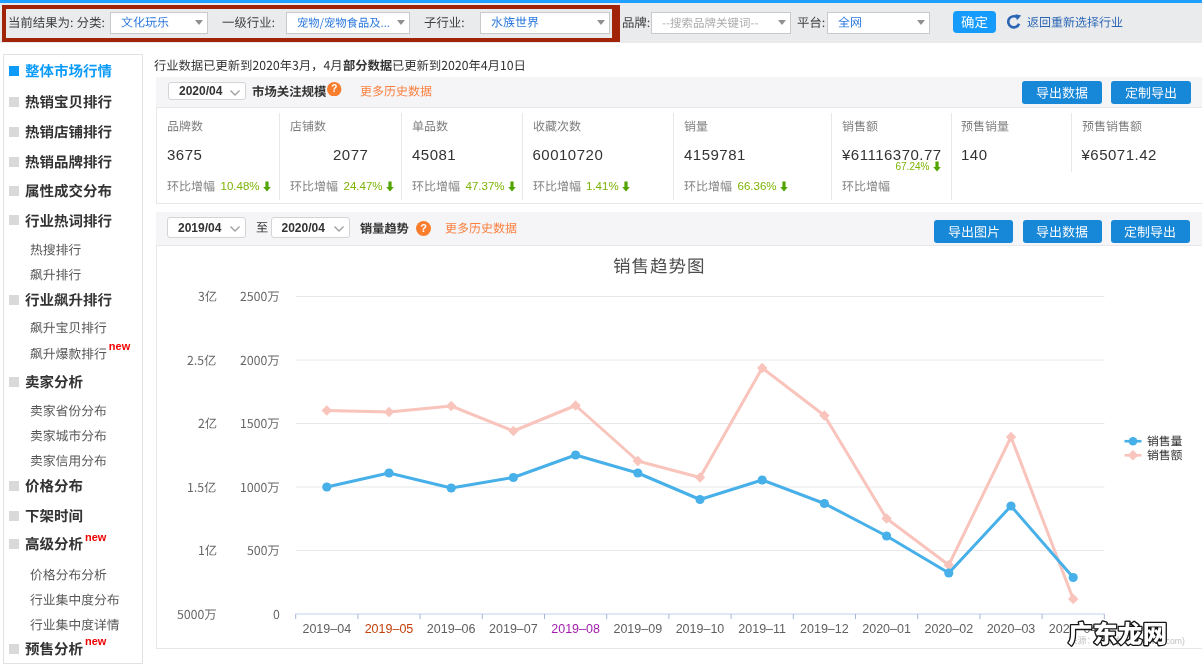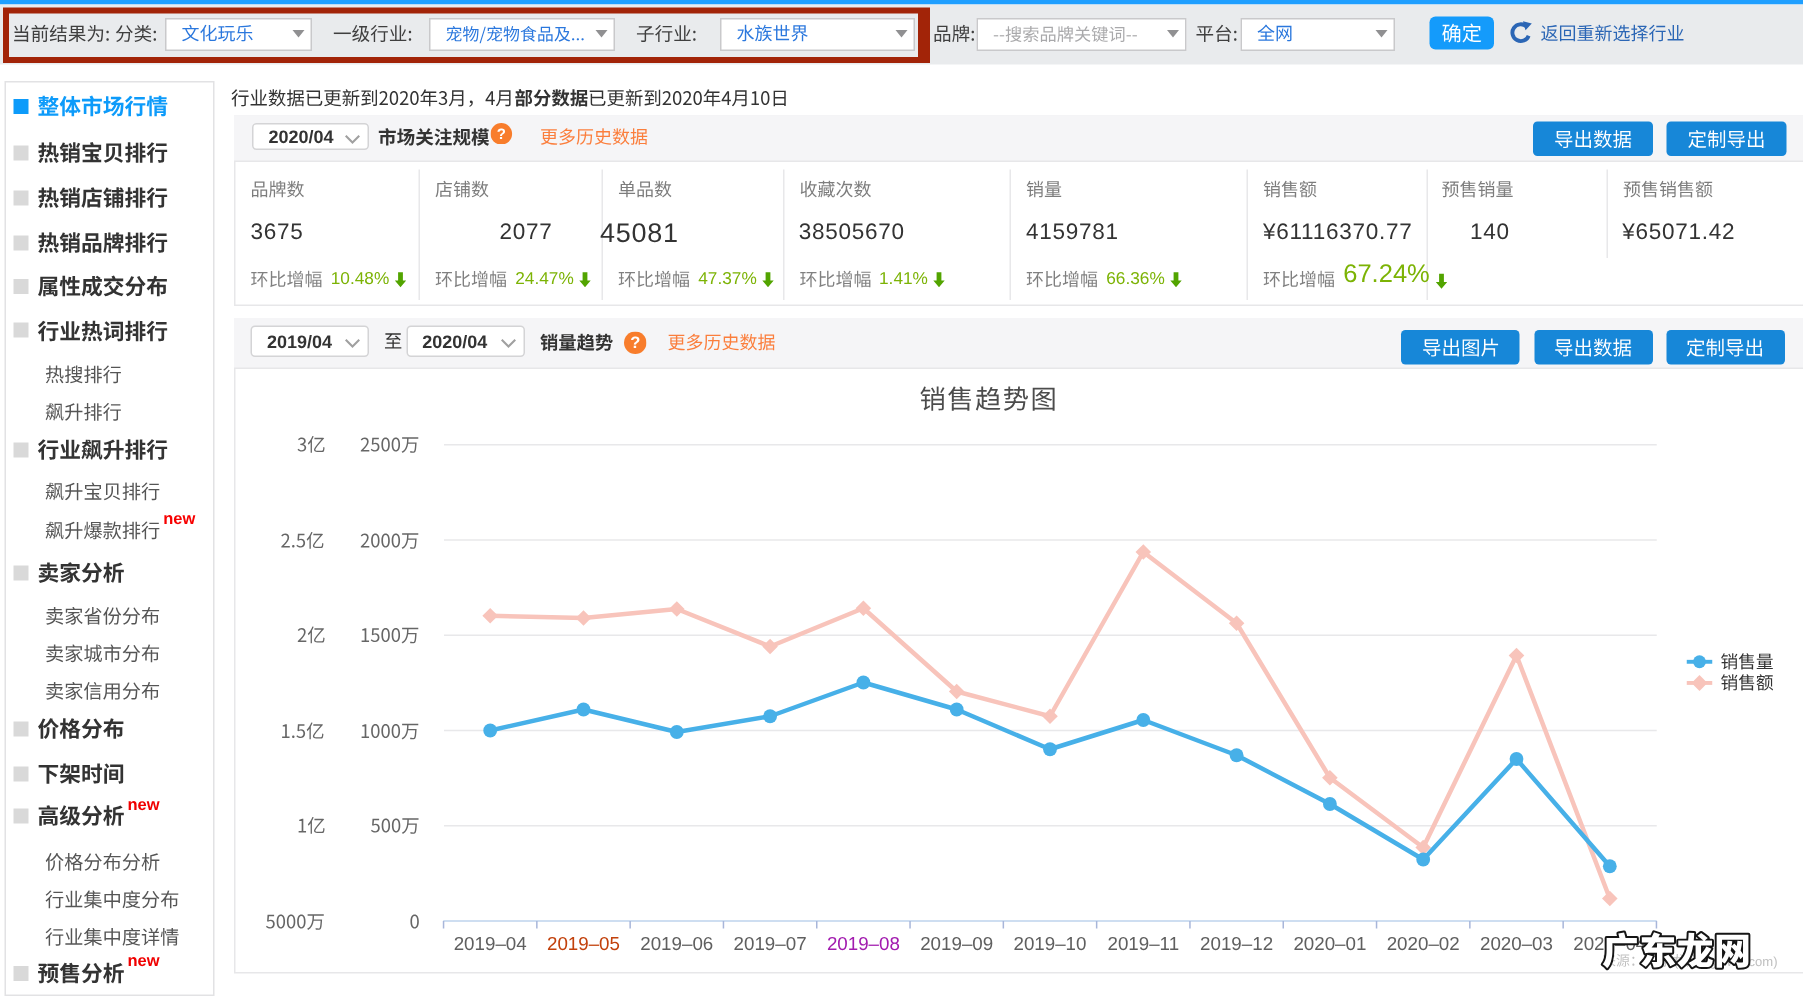--- a/index.html
+++ b/index.html
@@ -504,21 +504,21 @@
       <path d="M4 10.5 L0.2 6 H2.4 V0.5 H5.6 V6 H7.8 Z" fill="#52a400"></path>
     </svg>
   </div>
 <svg style="position:absolute;left:412.0px;top:117.8px;overflow:visible;" width="2" height="2">
     <g transform="translate(0,12.60) scale(0.012000)" fill="#7d7d7d">
       <use href="#r5355" x="0"></use>
       <use href="#r54c1" x="1000"></use>
       <use href="#r6570" x="2000"></use>
     </g>
   </svg>
-<div style="position:absolute;left:400px;top:146.0px;line-height:18px;font-size:18px;color:#333;font-weight:400;letter-spacing:0.5px;">45081</div>
+<div style="position:absolute;left:412px;top:146.0px;line-height:18px;font-size:15px;color:#333;font-weight:400;letter-spacing:0.5px;">45081</div>
 <svg style="position:absolute;left:412.0px;top:177.8px;overflow:visible;" width="2" height="2">
     <g transform="translate(0,12.60) scale(0.012000)" fill="#808080">
       <use href="#r73af" x="0"></use>
       <use href="#r6bd4" x="1000"></use>
       <use href="#r589e" x="2000"></use>
       <use href="#r5e45" x="3000"></use>
     </g>
   </svg>
 <div style="position:absolute;left:465.5px;top:179px;height:14px;display:flex;align-items:center;font-size:11.5px;color:#7cb305">
     <span>47.37%</span>
@@ -527,21 +527,21 @@
     </svg>
   </div>
 <svg style="position:absolute;left:532.5px;top:117.8px;overflow:visible;" width="2" height="2">
     <g transform="translate(0,12.60) scale(0.012000)" fill="#7d7d7d">
       <use href="#r6536" x="0"></use>
       <use href="#r85cf" x="1000"></use>
       <use href="#r6b21" x="2000"></use>
       <use href="#r6570" x="3000"></use>
     </g>
   </svg>
-<div style="position:absolute;left:532.5px;top:146.0px;line-height:18px;font-size:15px;color:#333;font-weight:400;letter-spacing:0.5px;">38505670</div>
+<div style="position:absolute;left:532.5px;top:146.0px;line-height:18px;font-size:15px;color:#333;font-weight:400;letter-spacing:0.5px;">60010720</div>
 <svg style="position:absolute;left:532.5px;top:177.8px;overflow:visible;" width="2" height="2">
     <g transform="translate(0,12.60) scale(0.012000)" fill="#808080">
       <use href="#r73af" x="0"></use>
       <use href="#r6bd4" x="1000"></use>
       <use href="#r589e" x="2000"></use>
       <use href="#r5e45" x="3000"></use>
     </g>
   </svg>
 <div style="position:absolute;left:586.0px;top:179px;height:14px;display:flex;align-items:center;font-size:11.5px;color:#7cb305">
     <span>1.41%</span>
@@ -579,35 +579,35 @@
   </svg>
 <div style="position:absolute;left:842px;top:146.0px;line-height:18px;font-size:15px;color:#333;font-weight:400;letter-spacing:0.5px;">¥61116370.77</div>
 <svg style="position:absolute;left:842.0px;top:177.8px;overflow:visible;" width="2" height="2">
     <g transform="translate(0,12.60) scale(0.012000)" fill="#808080">
       <use href="#r73af" x="0"></use>
       <use href="#r6bd4" x="1000"></use>
       <use href="#r589e" x="2000"></use>
       <use href="#r5e45" x="3000"></use>
     </g>
   </svg>
-<div style="position:absolute;left:895.5px;top:179px;height:14px;display:flex;align-items:flex-end;font-size:17px;color:#7cb305">
+<div style="position:absolute;left:895.5px;top:161px;height:14px;display:flex;align-items:flex-start;font-size:10px;color:#7cb305">
     <span>67.24%</span>
     <svg width="8" height="11" style="margin-left:3.5px">
       <path d="M4 10.5 L0.2 6 H2.4 V0.5 H5.6 V6 H7.8 Z" fill="#52a400"></path>
     </svg>
   </div>
 <svg style="position:absolute;left:961.0px;top:117.8px;overflow:visible;" width="2" height="2">
     <g transform="translate(0,12.60) scale(0.012000)" fill="#7d7d7d">
       <use href="#r9884" x="0"></use>
       <use href="#r552e" x="1000"></use>
       <use href="#r9500" x="2000"></use>
       <use href="#r91cf" x="3000"></use>
     </g>
   </svg>
-<div style="position:absolute;left:961px;top:146.0px;line-height:18px;font-size:15px;color:#333;font-weight:400;letter-spacing:0.5px;margin-left:19px;">140</div>
+<div style="position:absolute;left:961px;top:146.0px;line-height:18px;font-size:15px;color:#333;font-weight:400;letter-spacing:0.5px;">140</div>
 <svg style="position:absolute;left:1081.5px;top:117.8px;overflow:visible;" width="2" height="2">
     <g transform="translate(0,12.60) scale(0.012000)" fill="#7d7d7d">
       <use href="#r9884" x="0"></use>
       <use href="#r552e" x="1000"></use>
       <use href="#r9500" x="2000"></use>
       <use href="#r552e" x="3000"></use>
       <use href="#r989d" x="4000"></use>
     </g>
   </svg>
 <div style="position:absolute;left:1081.5px;top:146.0px;line-height:18px;font-size:15px;color:#333;font-weight:400;letter-spacing:0.5px;">¥65071.42</div>

